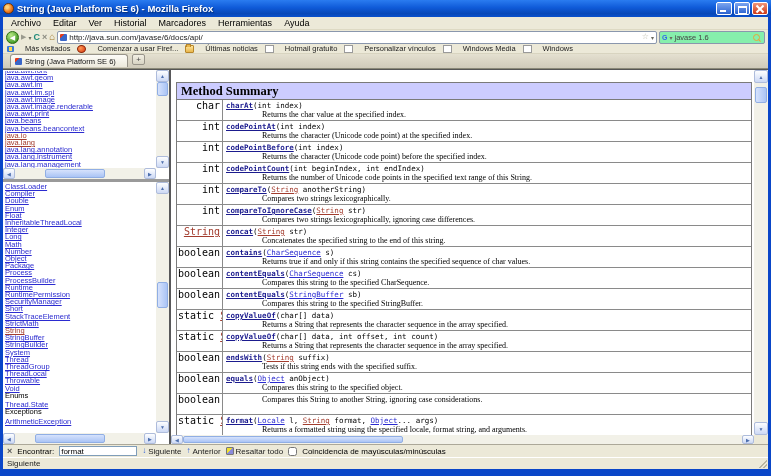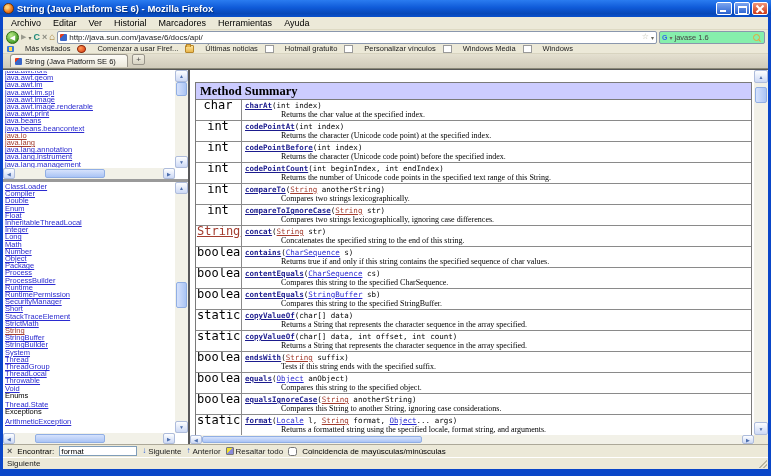--- a/index.html
+++ b/index.html
@@ -57,21 +57,21 @@
   .ic-firefox{background:radial-gradient(circle at 35% 35%,#ff9a56,#d6350f);border-radius:50%;border:1px solid #8a2305;}
   .ic-page{background:#fff;border:1px solid #9a9a9a;}
   .ic-star{background:radial-gradient(circle at 50% 50%,#ffd84c 40%,#3a7ad8 41%);border-radius:1px;}
   
   .tabbar{top:54px;height:15px;background:linear-gradient(to bottom,#e4e0d0,#cfcaba);display:flex;align-items:flex-start;padding-left:7px;border-bottom:1px solid #8a8878;}
   .tab{width:118px;height:13px;background:linear-gradient(to bottom,#fdfcf8,#ece9dc);border:1px solid #98948a;border-bottom:none;border-radius:3px 3px 0 0;display:flex;align-items:center;gap:3px;padding:0 4px;box-sizing:border-box;}
   .tab-label{font-size:7.5px;color:#111;white-space:nowrap;overflow:hidden;}
   .newtab{width:13px;height:11px;margin-left:4px;background:linear-gradient(to bottom,#f2efe4,#d8d4c4);border:1px solid #98948a;border-radius:2px;font-size:8px;line-height:9px;text-align:center;color:#444;box-sizing:border-box;}
   
   .content{position:absolute;left:3px;right:3px;top:69px;height:375px;background:#fff;display:flex;border-top:1px solid #555;box-sizing:border-box;}
-  .leftcol{width:187px;flex:none;display:flex;flex-direction:column;border-right:2px solid #58585a;box-sizing:border-box;}
+  .leftcol{width:168px;flex:none;display:flex;flex-direction:column;border-right:2px solid #58585a;box-sizing:border-box;}
   .frame{position:relative;background:#fff;overflow:hidden;}
   .pkg-frame{height:112px;flex:none;border-bottom:3px solid #9a9a9a;box-sizing:border-box;}
   .cls-frame{flex:1;}
   .flist{position:absolute;left:2px;top:1px;right:13px;bottom:11px;overflow:hidden;}
   .frame-link{display:block;font-size:7.5px;line-height:7.2px;color:#2b2bd0;text-decoration:underline;white-space:nowrap;cursor:pointer;}
   .frame-link.visited{color:#a33c2e;}
   .frame-link.clipped{margin-top:-4px;}
   .frame-heading{font-size:7.5px;line-height:7.2px;color:#000;margin-bottom:2px;white-space:nowrap;}
   
   .vscroll{position:absolute;top:0;right:0;width:13px;background:#f2f1e8;display:flex;flex-direction:column;}
@@ -83,22 +83,22 @@
   .hthumb{height:9px;margin-top:1px;background:linear-gradient(to bottom,#d6e2fc,#aac4f5);border:1px solid #90aee4;border-radius:2px;box-sizing:border-box;}
   .strack{flex:1;}
   
   .mainframe{flex:1;position:relative;background:#fff;overflow:hidden;}
   .doc-area{position:absolute;left:0;top:0;right:14px;bottom:9px;overflow:hidden;}
   .mtable{margin:12px 2px 0 5px;border:1px solid #7a7a7a;}
   .mheader{height:16px;background:#ccccff;border-bottom:1px solid #7a7a7a;display:flex;align-items:center;padding-left:4px;
     font-family:"Liberation Serif",serif;font-weight:bold;font-size:12.5px;color:#000;}
   .mrow{display:flex;height:20px;border-bottom:1px solid #8a8a8a;overflow:hidden;}
   .mrow:last-child{border-bottom:none;}
-  .mtype{width:46px;flex:none;text-align:center;padding:2px 2px 0 1px;border-right:1px solid #8a8a8a;
-    font-family:"DejaVu Sans Mono",monospace;font-size:12px;line-height:7px;box-sizing:border-box;white-space:nowrap;overflow:hidden;}
+  .mtype{width:46px;flex:none;text-align:right;padding:2px 2px 0 1px;border-right:1px solid #8a8a8a;
+    font-family:"DejaVu Sans Mono",monospace;font-size:10px;line-height:7px;box-sizing:border-box;white-space:nowrap;overflow:hidden;}
   .mdef{flex:1;padding:1px 0 0 3px;min-width:0;overflow:hidden;}
   .msig{font-family:"DejaVu Sans Mono",monospace;font-size:7.5px;line-height:9px;white-space:nowrap;overflow:hidden;}
   .mdesc{font-family:"Liberation Serif",serif;font-size:8px;line-height:9px;color:#000;padding-left:36px;white-space:nowrap;overflow:hidden;}
   .sg-p{color:#000;}
   .sg-m{color:#1b1b8e;font-weight:bold;text-decoration:underline;cursor:pointer;}
   .sg-v{color:#a33c2e;text-decoration:underline;cursor:pointer;}
   .sg-l{color:#2b2bd0;text-decoration:underline;cursor:pointer;}
   .main-vscroll{position:absolute;top:0;right:0;bottom:9px;width:14px;background:#f2f1e8;display:flex;flex-direction:column;}
   .main-vscroll .sbtn{width:14px;height:13px;}
   .main-hscroll{position:absolute;left:0;right:14px;bottom:0;height:9px;background:#f2f1e8;display:flex;}
@@ -422,21 +422,20 @@
             <div class="mrow">
               <div class="mtype"><span class="sg-p">boolean</span></div>
               <div class="mdef">
                 <div class="msig"><span class="sg-m">equals</span><span class="sg-p">(</span><span class="sg-l">Object</span><span class="sg-p"> anObject)</span></div>
                 <div class="mdesc">Compares this string to the specified object.</div>
               </div>
             </div>
             <div class="mrow">
               <div class="mtype"><span class="sg-p">boolean</span></div>
               <div class="mdef">
-                <div class="msig"><span class="sg-m">equalsIgnoreCase</span><span class="sg-p">(</span><span class="sg-v">String</span><span class="sg-p"> anotherString)</span></div>
                 <div class="mdesc">Compares this String to another String, ignoring case considerations.</div>
               </div>
             </div>
             <div class="mrow">
               <div class="mtype"><span class="sg-p">static </span><span class="sg-v">String</span></div>
               <div class="mdef">
                 <div class="msig"><span class="sg-m">format</span><span class="sg-p">(</span><span class="sg-l">Locale</span><span class="sg-p"> l, </span><span class="sg-v">String</span><span class="sg-p"> format, </span><span class="sg-l">Object</span><span class="sg-p">... args)</span></div>
                 <div class="mdesc">Returns a formatted string using the specified locale, format string, and arguments.</div>
               </div>
             </div>

